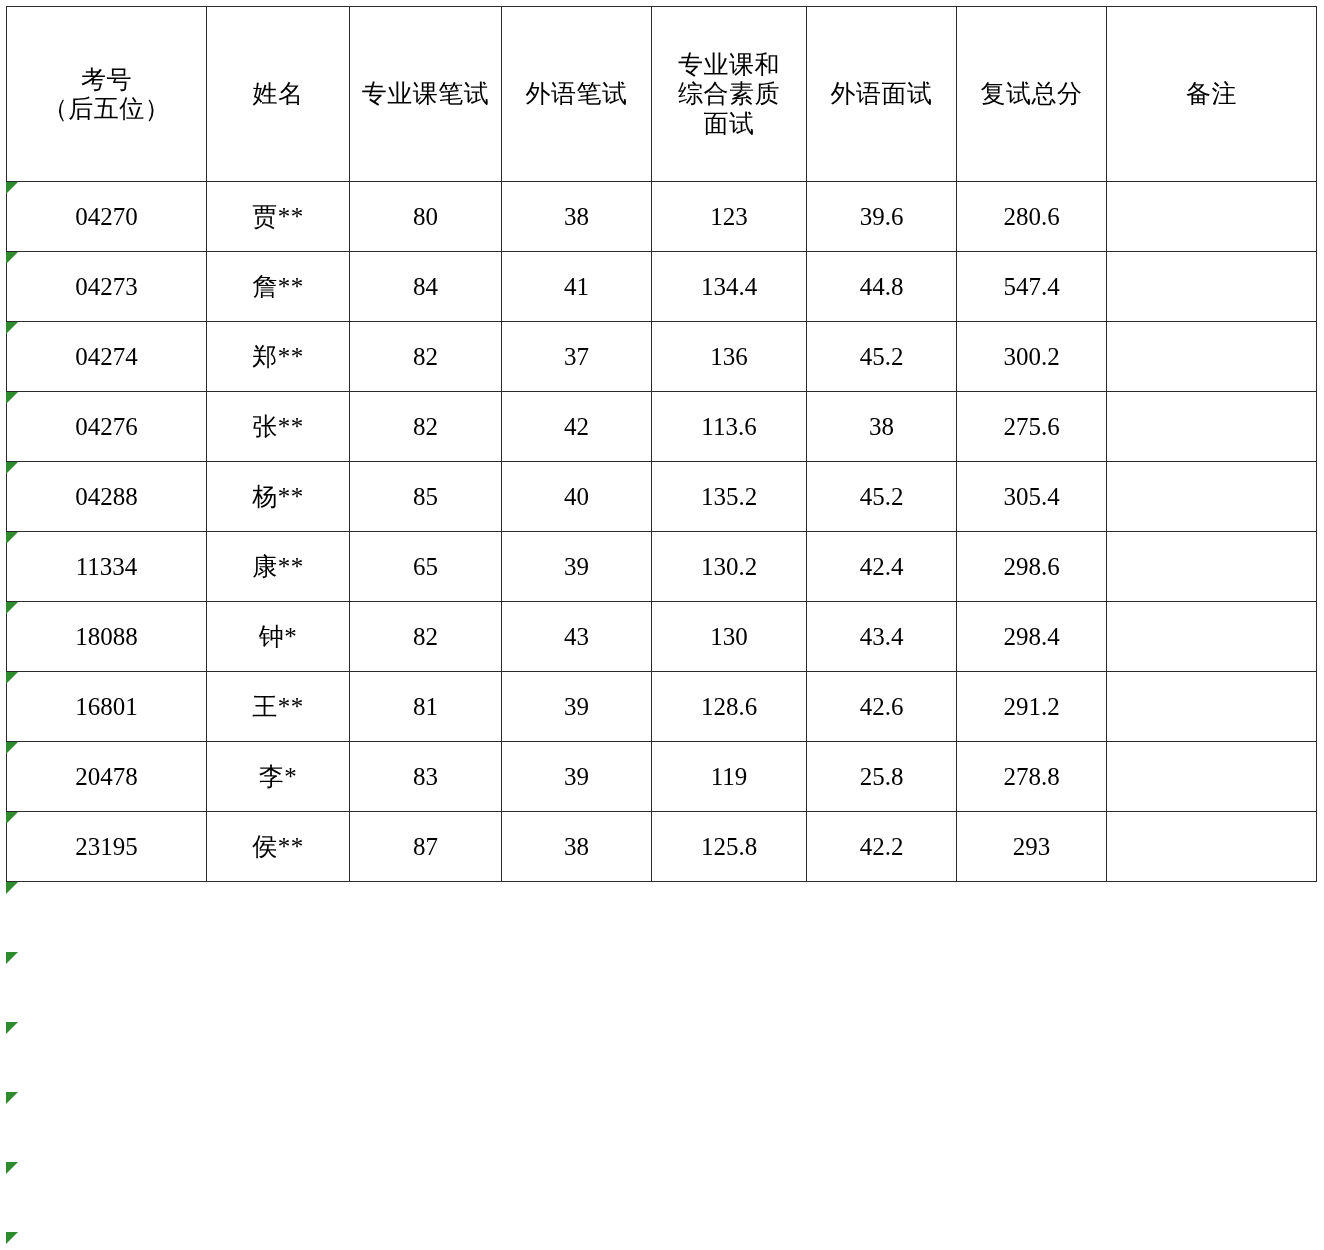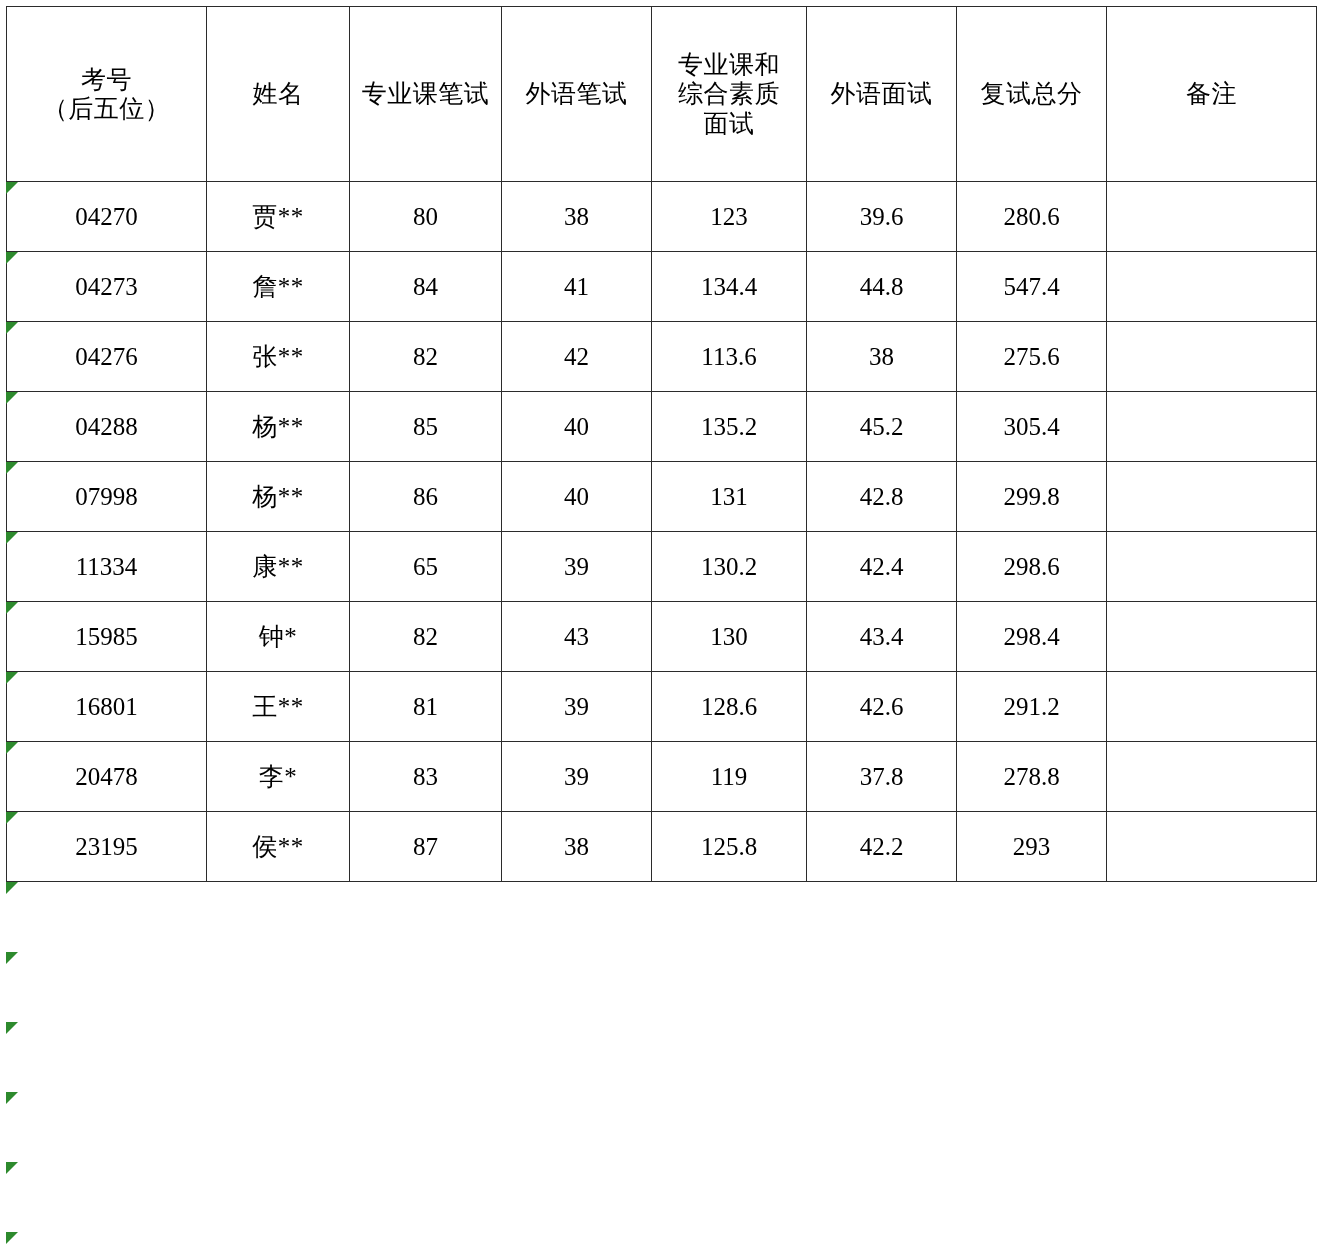--- a/index.html
+++ b/index.html
@@ -127,61 +127,61 @@
           <td>04273</td>
           <td class="name-cell">詹**</td>
           <td>84</td>
           <td>41</td>
           <td>134.4</td>
           <td>44.8</td>
           <td>547.4</td>
           <td></td>
         </tr>
         <tr>
+          <td>04274</td>
+          <td class="name-cell">郑**</td>
+          <td>82</td>
+          <td>37</td>
+          <td>136</td>
+          <td>45.2</td>
+          <td>300.2</td>
+          <td></td>
+        </tr>
+        <tr>
           <td>04276</td>
           <td class="name-cell">张**</td>
           <td>82</td>
           <td>42</td>
           <td>113.6</td>
           <td>38</td>
           <td>275.6</td>
           <td></td>
         </tr>
         <tr>
           <td>04288</td>
           <td class="name-cell">杨**</td>
           <td>85</td>
           <td>40</td>
           <td>135.2</td>
           <td>45.2</td>
           <td>305.4</td>
           <td></td>
         </tr>
         <tr>
-          <td>07998</td>
-          <td class="name-cell">杨**</td>
-          <td>86</td>
-          <td>40</td>
-          <td>131</td>
-          <td>42.8</td>
-          <td>299.8</td>
-          <td></td>
-        </tr>
-        <tr>
           <td>11334</td>
           <td class="name-cell">康**</td>
           <td>65</td>
           <td>39</td>
           <td>130.2</td>
           <td>42.4</td>
           <td>298.6</td>
           <td></td>
         </tr>
         <tr>
-          <td>15985</td>
+          <td>18088</td>
           <td class="name-cell">钟*</td>
           <td>82</td>
           <td>43</td>
           <td>130</td>
           <td>43.4</td>
           <td>298.4</td>
           <td></td>
         </tr>
         <tr>
           <td>16801</td>
@@ -192,21 +192,21 @@
           <td>42.6</td>
           <td>291.2</td>
           <td></td>
         </tr>
         <tr>
           <td>20478</td>
           <td class="name-cell">李*</td>
           <td>83</td>
           <td>39</td>
           <td>119</td>
-          <td>37.8</td>
+          <td>25.8</td>
           <td>278.8</td>
           <td></td>
         </tr>
         <tr>
           <td>23195</td>
           <td class="name-cell">侯**</td>
           <td>87</td>
           <td>38</td>
           <td>125.8</td>
           <td>42.2</td>

